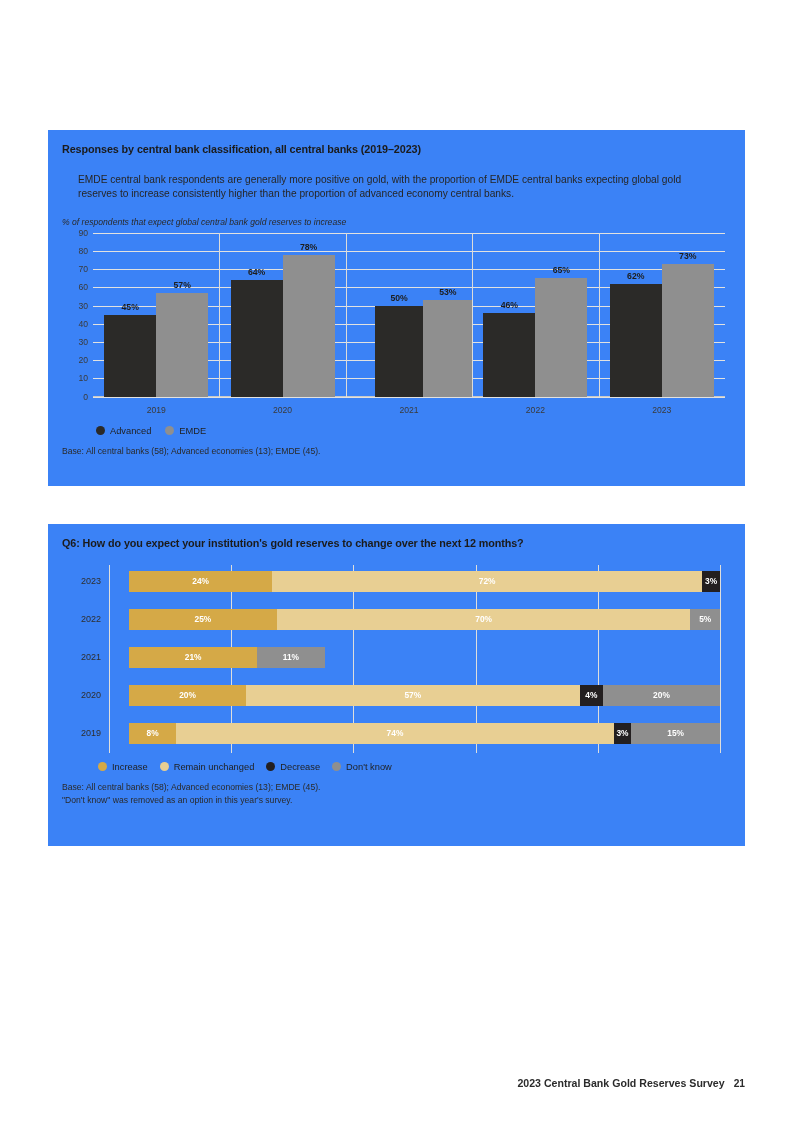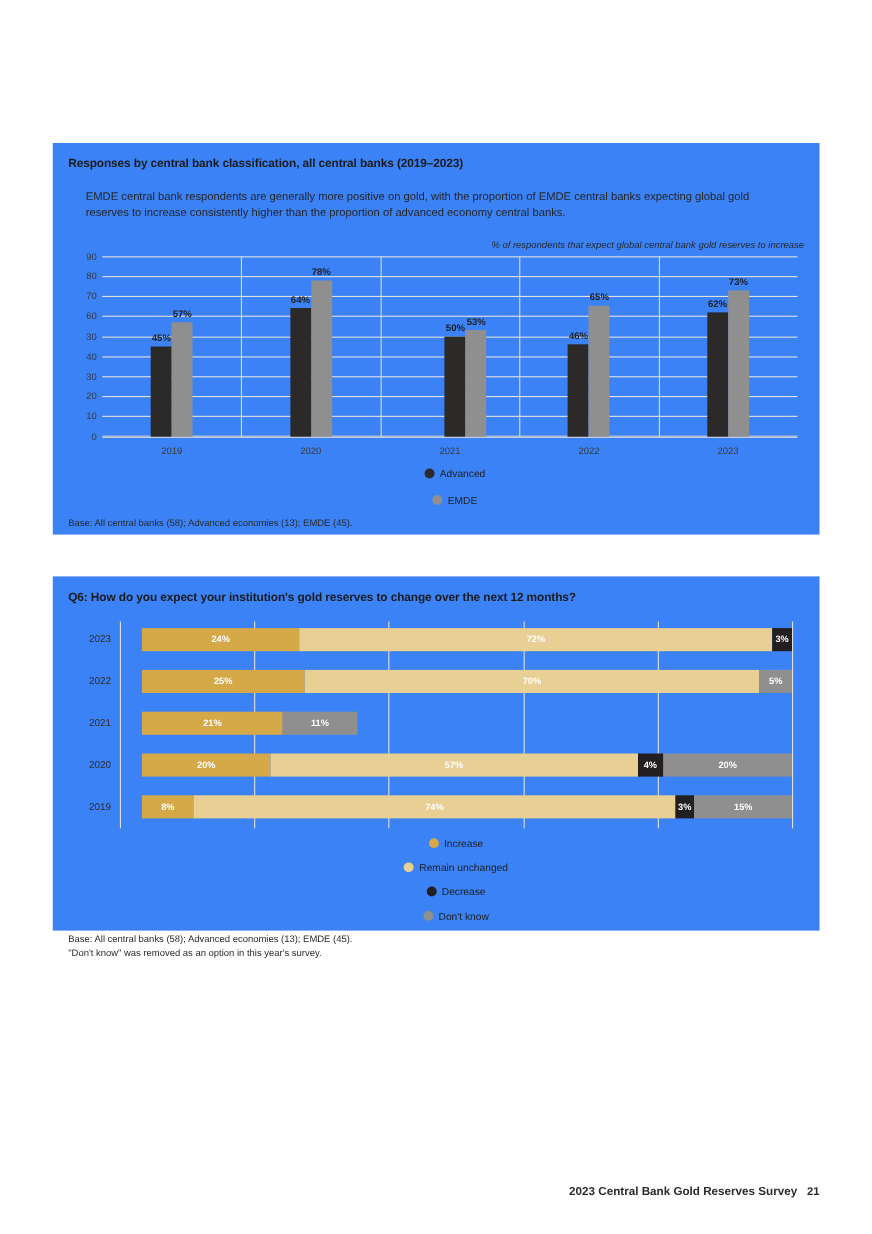--- a/index.html
+++ b/index.html
@@ -42,21 +42,20 @@
     line-height: 1.38;
     margin: 16px;
     color: #262626;
     max-width: 660px;
   }
   .panel-subnote {
     font-size: 8.6px;
     font-style: italic;
     color: #2a2a2a;
     margin: 12px 0 0 0;
-    text-align: right;
   }
 
   
   .chart-grouped {
     position: relative;
     height: 186px;
     margin: 6px 0 0 0;
   }
   .gc-plot {
     position: absolute;
@@ -88,21 +87,21 @@
   }
   .gc-group {
     position: absolute;
     bottom: 0;
     top: 0;
     display: flex;
     align-items: flex-end;
     justify-content: center;
   }
   .gc-bar {
-    width: 19px;
+    width: 52px;
     position: relative;
   }
   .gc-bar.advanced { background: #2b2a28; }
   .gc-bar.emde     { background: #8f8f8f; }
   .gc-bar-label {
     position: absolute;
     bottom: 100%;
     left: 50%;
     transform: translateX(-50%);
     margin-bottom: 3px;
@@ -126,21 +125,20 @@
     width: 1px;
     background: #dcdcda;
   }
 
   
   .legend {
     display: flex;
     align-items: center;
     gap: 14px;
     margin: 7px 0 0 34px;
-    flex-direction: column;
   }
   .legend-item {
     display: flex;
     align-items: center;
     gap: 5px;
     font-size: 9.3px;
     color: #1f1f1f;
   }
   .legend-dot {
     width: 9px; height: 9px;

